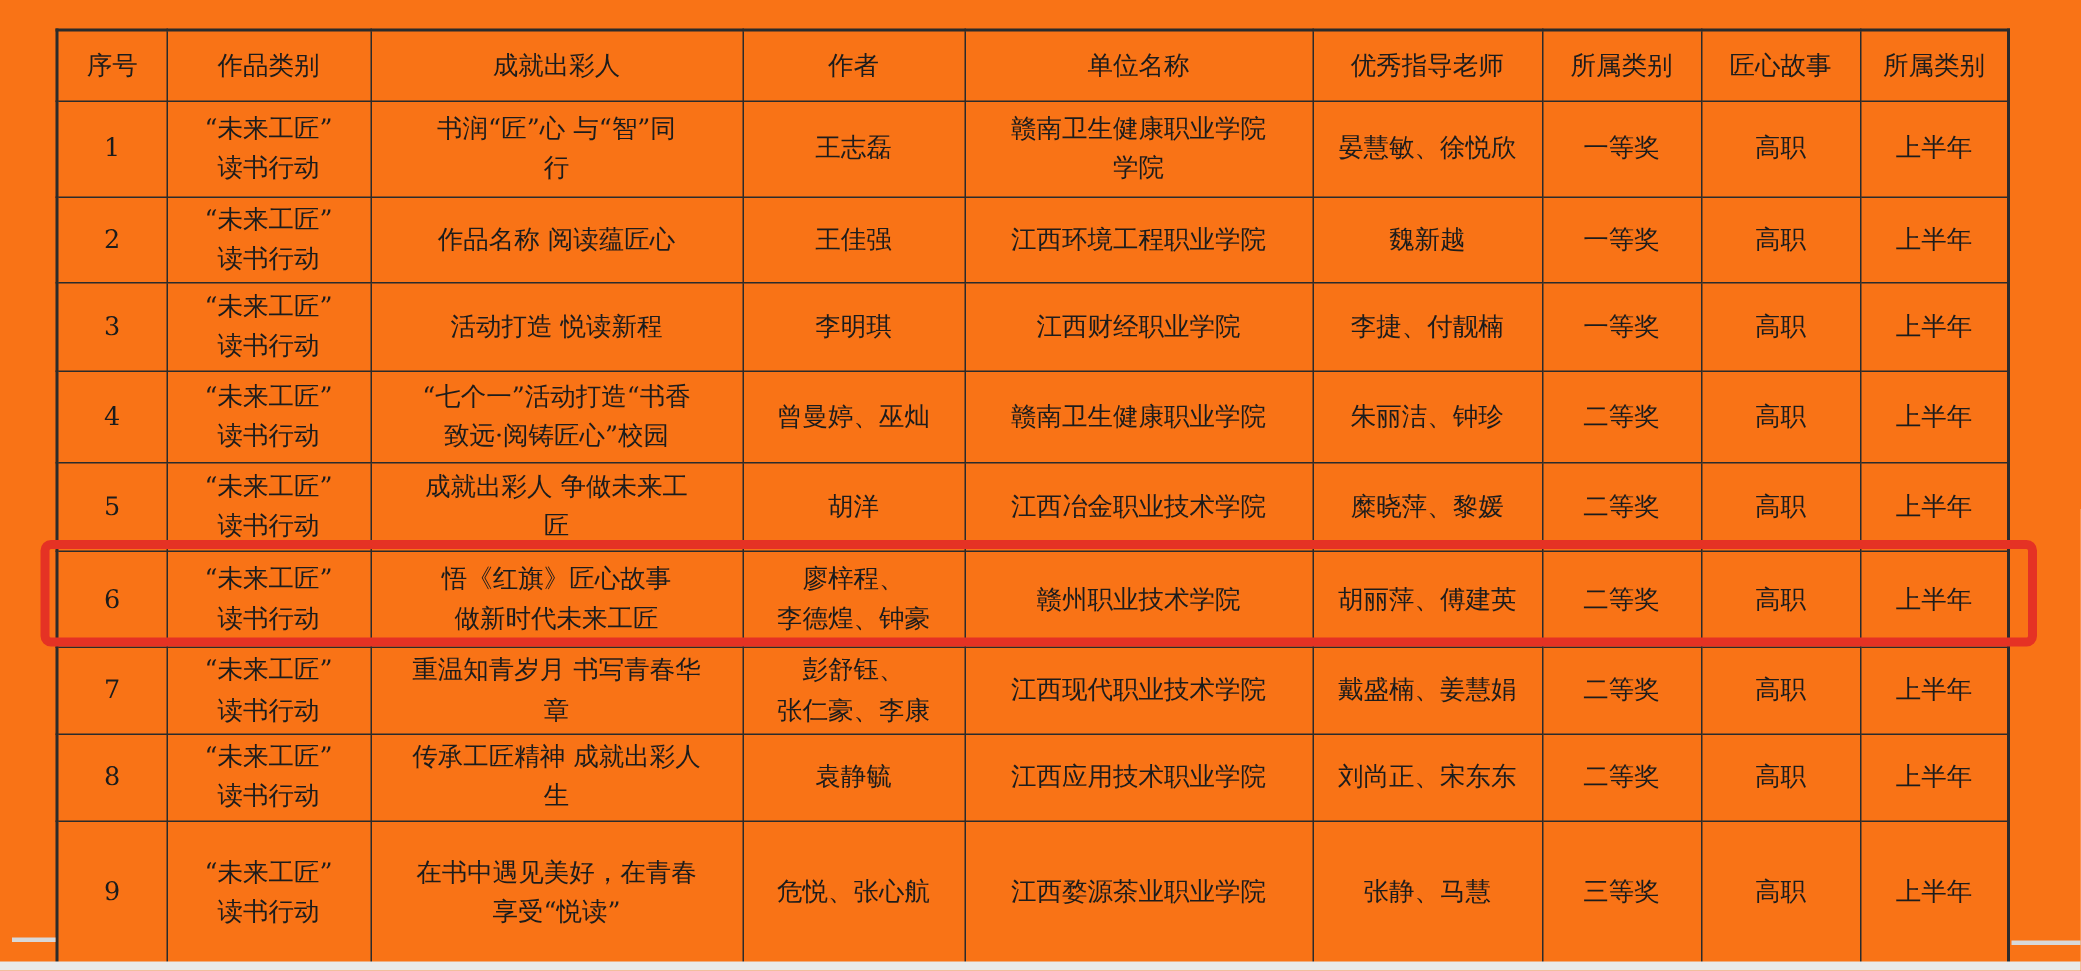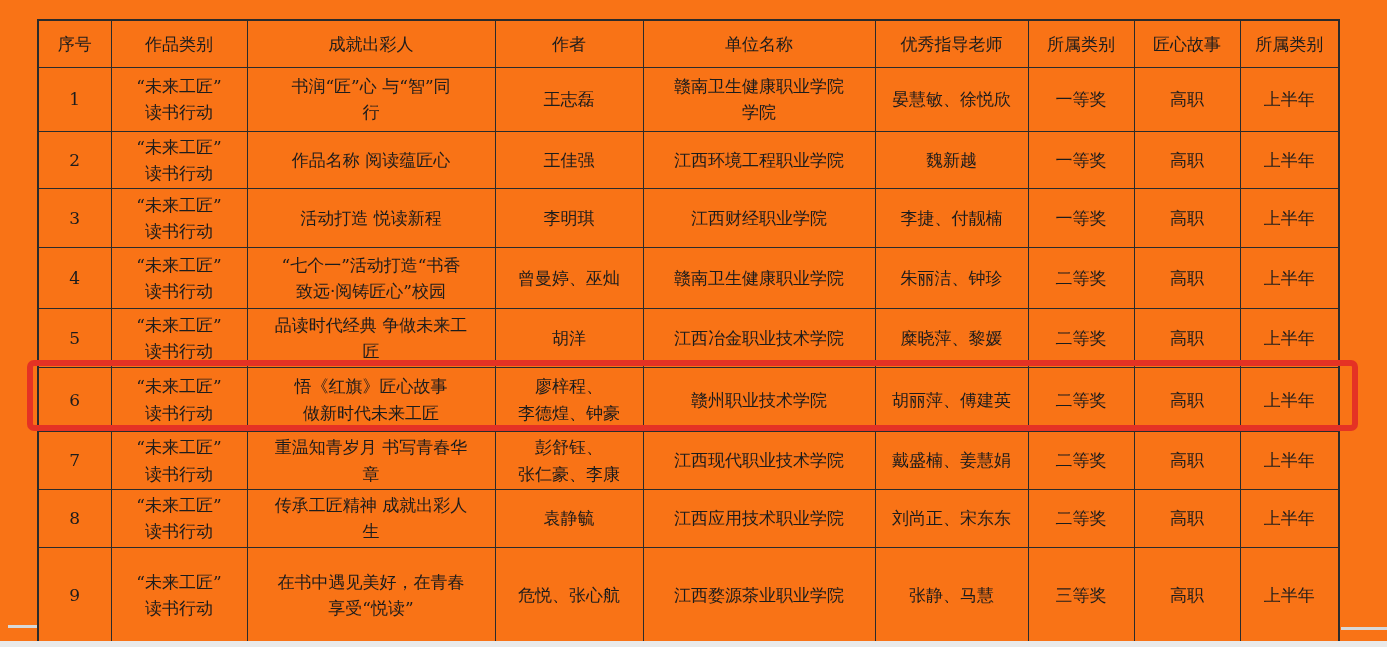--- a/index.html
+++ b/index.html
@@ -139,21 +139,21 @@
         <td>赣南卫生健康职业学院</td>
         <td>朱丽洁、钟珍</td>
         <td>二等奖</td>
         <td>高职</td>
         <td>上半年</td>
       </tr>
       <tr style="height:59px">
         <td>5</td>
         <td>“未来工匠”
 读书行动</td>
-        <td>品读时代经典 争做未来工
+        <td>成就出彩人 争做未来工
 匠</td>
         <td>胡洋</td>
         <td>江西冶金职业技术学院</td>
         <td>糜晓萍、黎媛</td>
         <td>二等奖</td>
         <td>高职</td>
         <td>上半年</td>
       </tr>
       <tr style="height:64px">
         <td>6</td>

